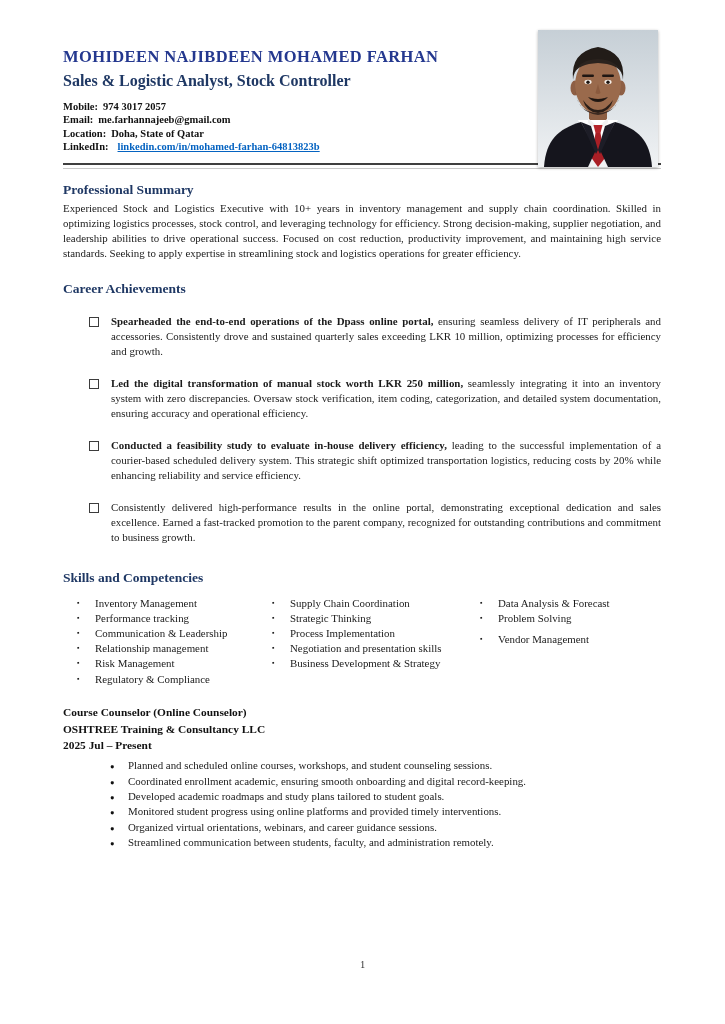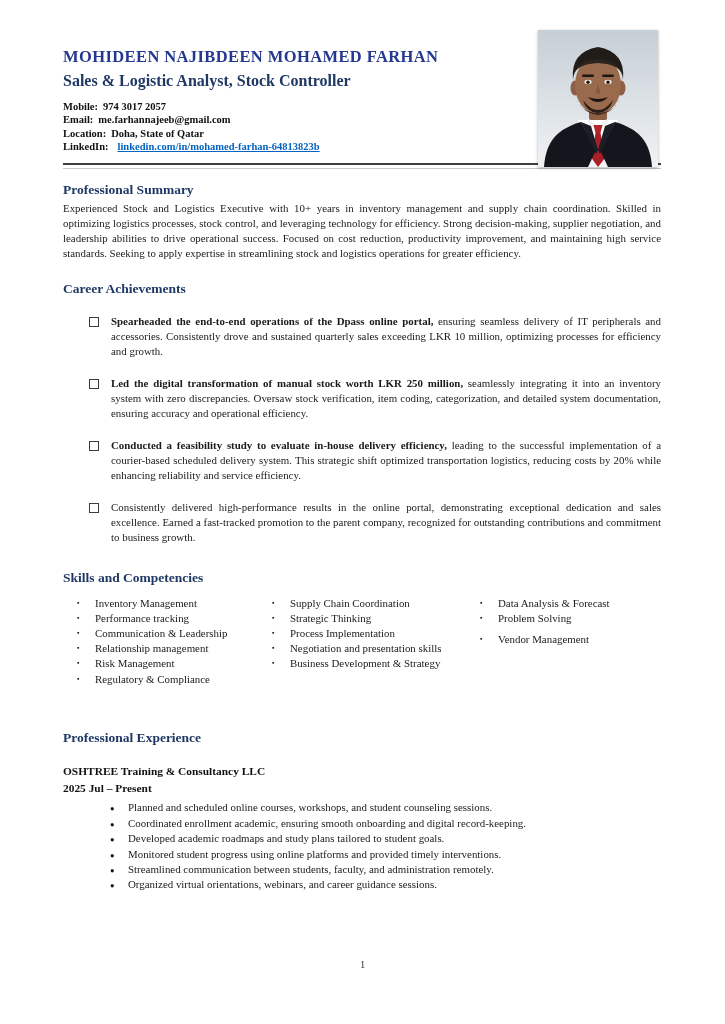--- a/index.html
+++ b/index.html
@@ -252,31 +252,31 @@
             <span class="sq">▪</span>
             <span>Problem Solving</span>
           </div>
         <div class="skill gap">
             <span class="sq">▪</span>
             <span>Vendor Management</span>
           </div>
       </div>
     </div>
 
-    <h2 class="h2 exp-h">Professional Experience</h2>
     <div class="job">
       <div class="job-head">
+        <div>Course Counselor (Online Counselor)</div>
         <div>OSHTREE Training &amp; Consultancy LLC</div>
         <div>2025 Jul – Present</div>
       </div>
       <ul class="job-bullets">
         <li>Planned and scheduled online courses, workshops, and student counseling sessions.</li>
         <li>Coordinated enrollment academic, ensuring smooth onboarding and digital record-keeping.</li>
         <li>Developed academic roadmaps and study plans tailored to student goals.</li>
         <li>Monitored student progress using online platforms and provided timely interventions.</li>
+        <li>Organized virtual orientations, webinars, and career guidance sessions.</li>
         <li>Streamlined communication between students, faculty, and administration remotely.</li>
-        <li>Organized virtual orientations, webinars, and career guidance sessions.</li>
       </ul>
     </div>
   </div>
 
   <div class="pagenum">1</div>
 </div>
 
 </body></html>

